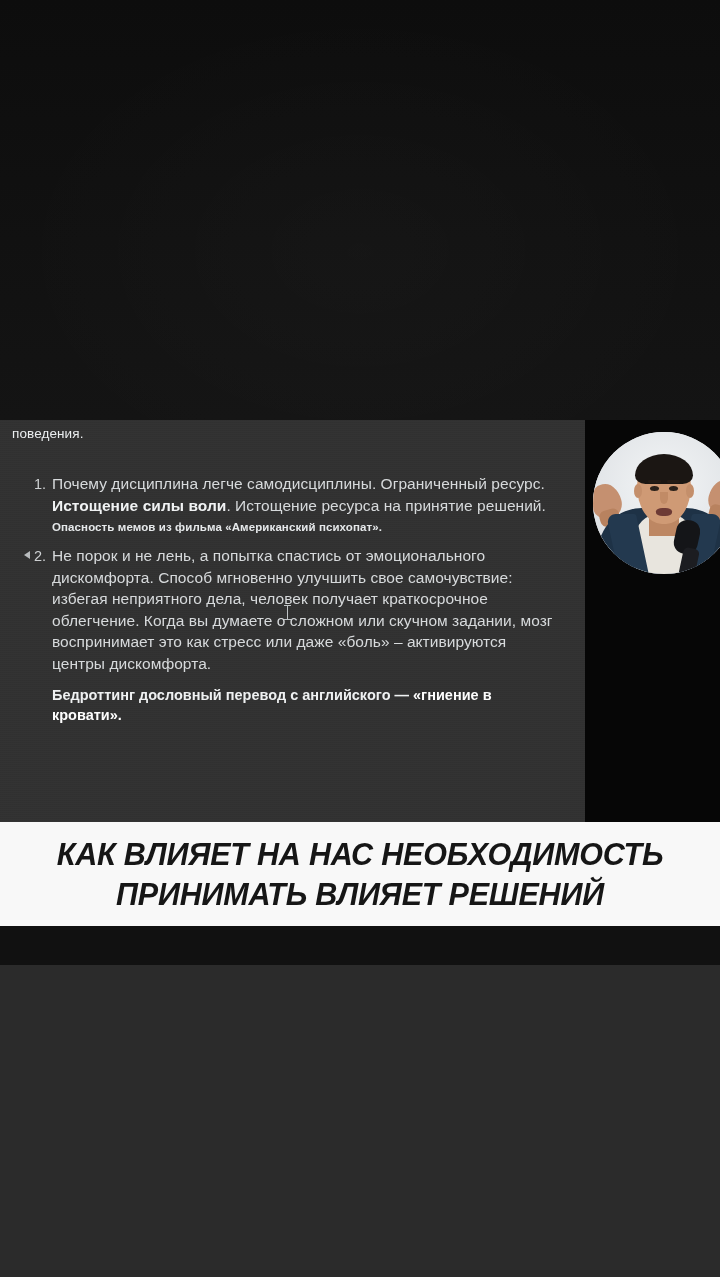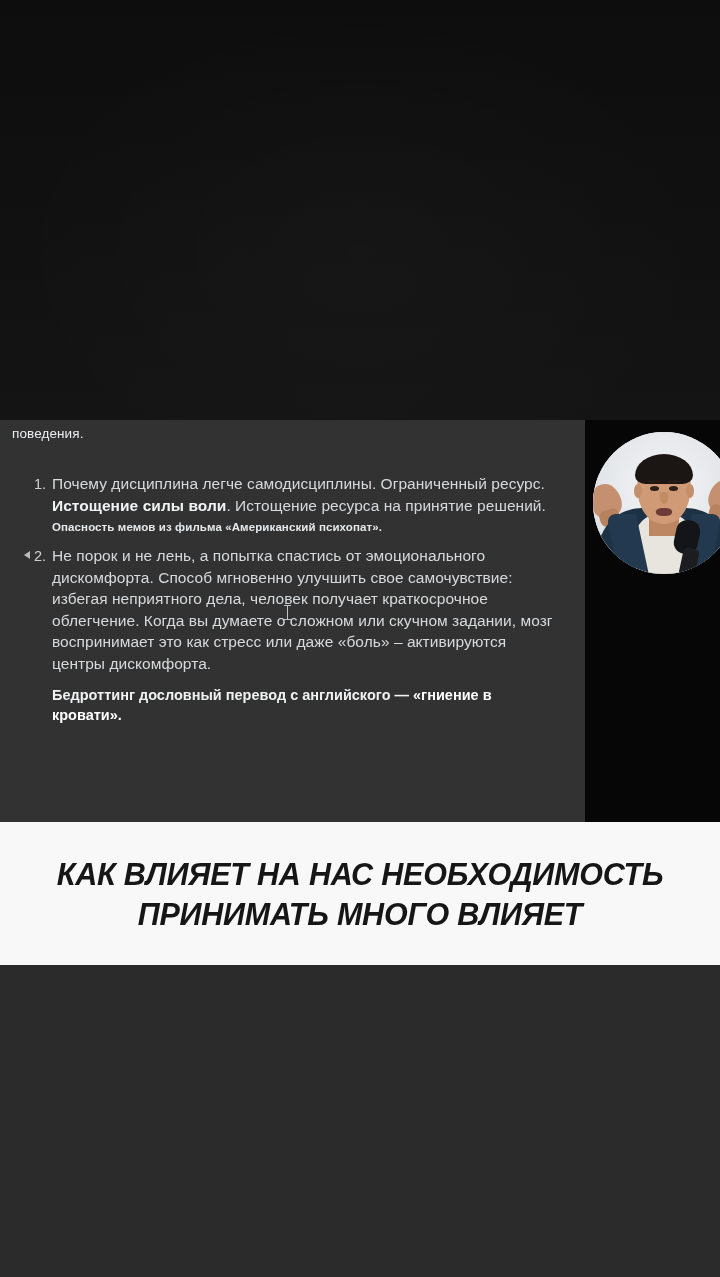--- a/index.html
+++ b/index.html
@@ -346,21 +346,21 @@
     border-radius: 5px;
     transform: rotate(12deg);
   }
 
   
   #caption-bar {
     position: absolute;
     left: 0;
     top: 822px;
     width: 720px;
-    height: 143px;
+    height: 104px;
     background: #f8f8f8;
     display: flex;
     flex-direction: column;
     align-items: center;
     justify-content: center;
   }
   .caption-line {
     font-family: "Liberation Sans", "DejaVu Sans", sans-serif;
     font-weight: bold;
     font-style: italic;
@@ -446,18 +446,18 @@
         <div class="mic-body"></div>
       </div>
     </div>
 
   </div>
 
   <div id="text-caret"></div>
 
   <div id="caption-bar">
     <div id="caption-line-1" class="caption-line">КАК ВЛИЯЕТ НА НАС НЕОБХОДИМОСТЬ</div>
-    <div id="caption-line-2" class="caption-line">ПРИНИМАТЬ МНОГО ВЛИЯЕТ</div>
+    <div id="caption-line-2" class="caption-line">ПРИНИМАТЬ ВЛИЯЕТ РЕШЕНИЙ</div>
   </div>
 
   <div id="letterbox-bottom" class="letterbox"></div>
 
 </div>
 
 </body></html>

